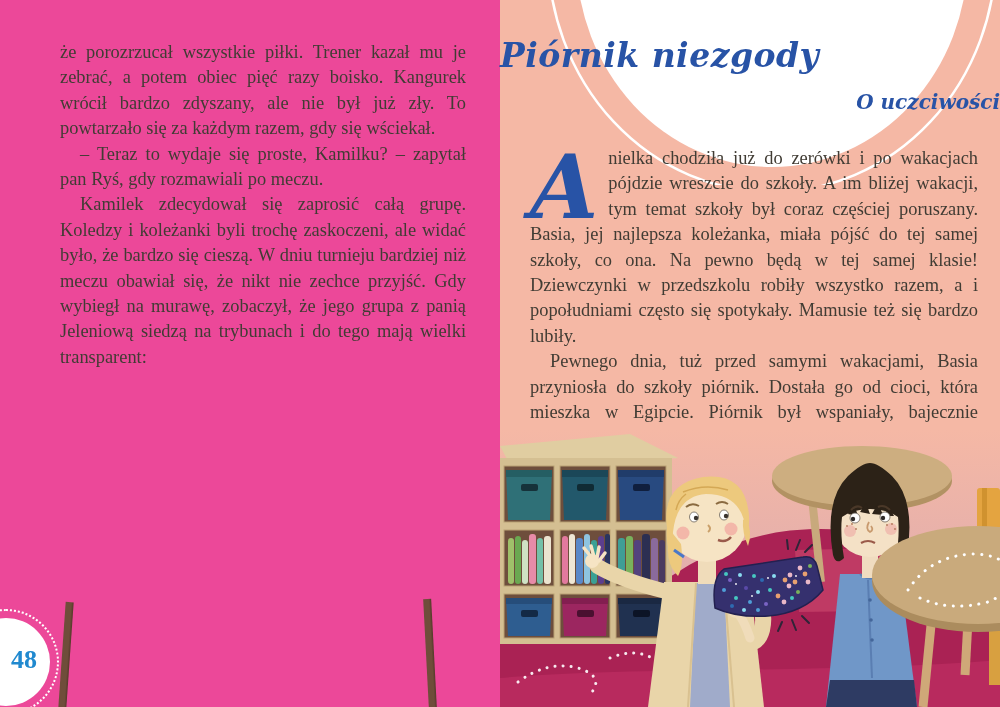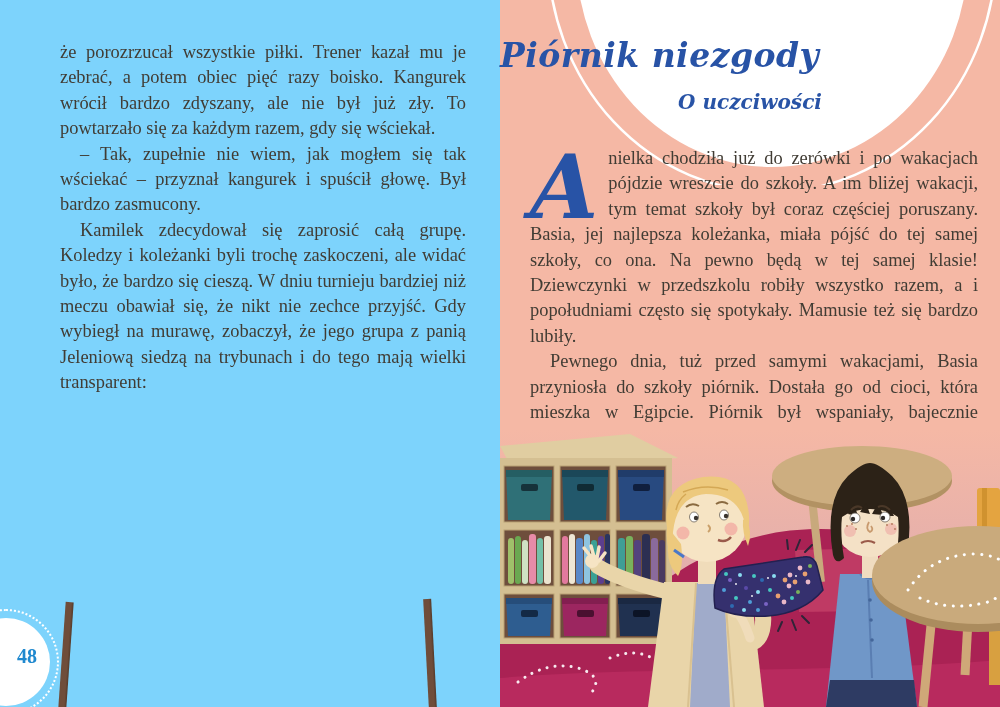--- a/index.html
+++ b/index.html
@@ -1,59 +1,59 @@
 <!DOCTYPE html>
 <html><head>
 <meta charset="utf-8">
 <style>
   html,body{margin:0;padding:0;background:#777;}
   .spread{position:relative;width:1000px;height:707px;overflow:hidden;
           font-family:"Liberation Serif",serif;background:#fff;}
   
-  .page-left{position:absolute;left:0;top:0;width:500px;height:707px;background:#7dd3fc;}
+  .page-left{position:absolute;left:0;top:0;width:500px;height:707px;background:#ec4899;}
   .text-col{position:absolute;left:60px;top:40px;width:406px;color:#413c34;
             font-size:18.4px;line-height:1.38;text-align:justify;}
   .text-col p{margin:0;}
   .indent{text-indent:20px;}
   .pole{position:absolute;width:8px;background:linear-gradient(90deg,#6f4d3a 70%,#553a2a);}
   .pole-left{left:62px;top:602px;height:106px;transform:rotate(4deg);}
   .pole-right{left:426px;top:599px;height:109px;transform:rotate(-3deg);}
   .badge{position:absolute;background:#fff;border-radius:50%;}
   .badge::after{content:"";position:absolute;inset:-9px;border:2px dotted #fff;border-radius:50%;}
-  .badge span{position:absolute;color:#2089cf;font-weight:bold;font-size:20px;}
+  .badge span{position:absolute;color:#2089cf;font-weight:bold;font-size:26px;}
   .badge-48{left:-38px;top:618px;width:88px;height:88px;}
   .badge-48 span{right:13px;top:27px;}
   
   .page-right{position:absolute;left:500px;top:0;width:500px;height:707px;background:#f5b8a5;}
   .header-deco{position:absolute;left:0;top:0;}
   .title{position:absolute;left:0;top:36px;width:100%;color:#2853a6;
          font-family:"DejaVu Serif",serif;font-style:italic;font-weight:bold;
          font-size:33px;letter-spacing:.5px;}
-  .subtitle{position:absolute;left:0;top:90px;width:100%;text-align:center;color:#2853a6;
+  .subtitle{position:absolute;left:0;top:90px;width:100%;text-align:right;color:#2853a6;
             font-family:"DejaVu Serif",serif;font-style:italic;font-weight:bold;font-size:20px;}
   .text-col-right{position:absolute;left:30px;top:146px;width:448px;color:#413c34;
                   font-size:18.4px;line-height:1.38;text-align:justify;}
   .text-col-right p{margin:0;}
   .dropcap{float:left;color:#2853a6;font-family:"DejaVu Serif",serif;font-style:italic;
            font-weight:bold;font-size:88px;line-height:70px;margin:6px 10px 0 0;}
   .illustration{position:absolute;left:0;top:430px;}
 </style>
 </head>
 <body>
 
 <div class="spread">
 
   <div class="page-left">
 
     <div class="pole pole-left"></div>
     <div class="pole pole-right"></div>
 
     <div class="text-col">
       <p>że porozrzucał wszystkie piłki. Trener kazał mu je zebrać, a potem obiec pięć razy boisko. Kangurek wrócił bardzo zdyszany, ale nie był już zły. To powtarzało się za każdym razem, gdy się wściekał.</p>
-      <p class="indent">– Tak, zupełnie nie wiem, jak mogłem się tak wściekać – przyznał kangurek i spuścił głowę. Był bardzo zasmucony.</p>
+      <p class="indent">– Teraz to wydaje się proste, Kamilku? – zapytał pan Ryś, gdy rozmawiali po meczu.</p>
       <p class="indent">Kamilek zdecydował się zaprosić całą grupę. Koledzy i koleżanki byli trochę zaskoczeni, ale widać było, że bardzo się cieszą. W dniu turnieju bardziej niż meczu obawiał się, że nikt nie zechce przyjść. Gdy wybiegł na murawę, zobaczył, że jego grupa z panią Jeleniową siedzą na trybunach i do tego mają wielki transparent:</p>
 
     </div>
 
     <div class="badge badge-48">
       <span>48</span>
     </div>
   </div>
 
   <div class="page-right">

